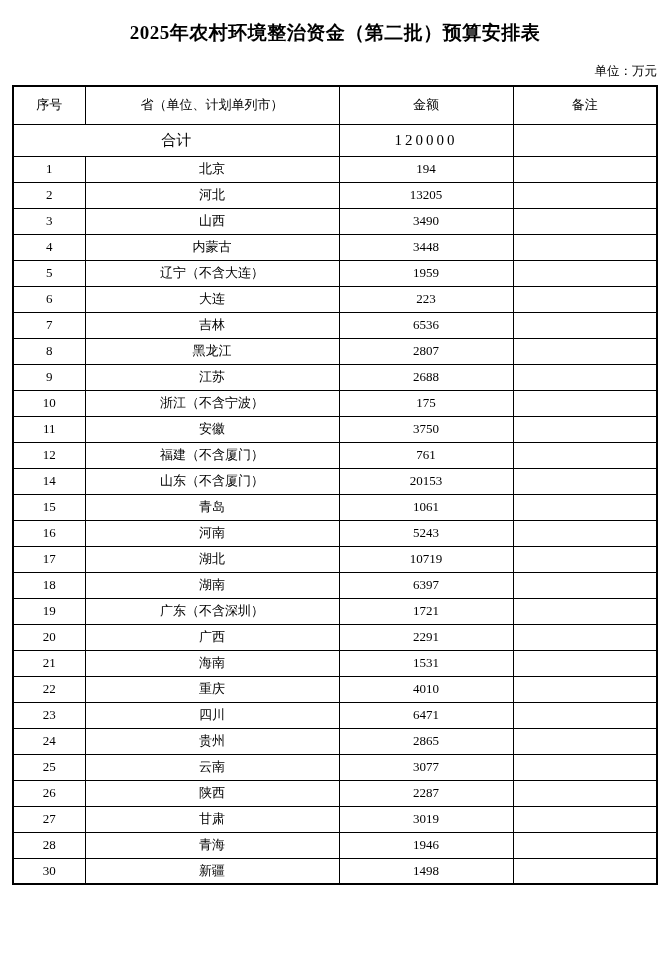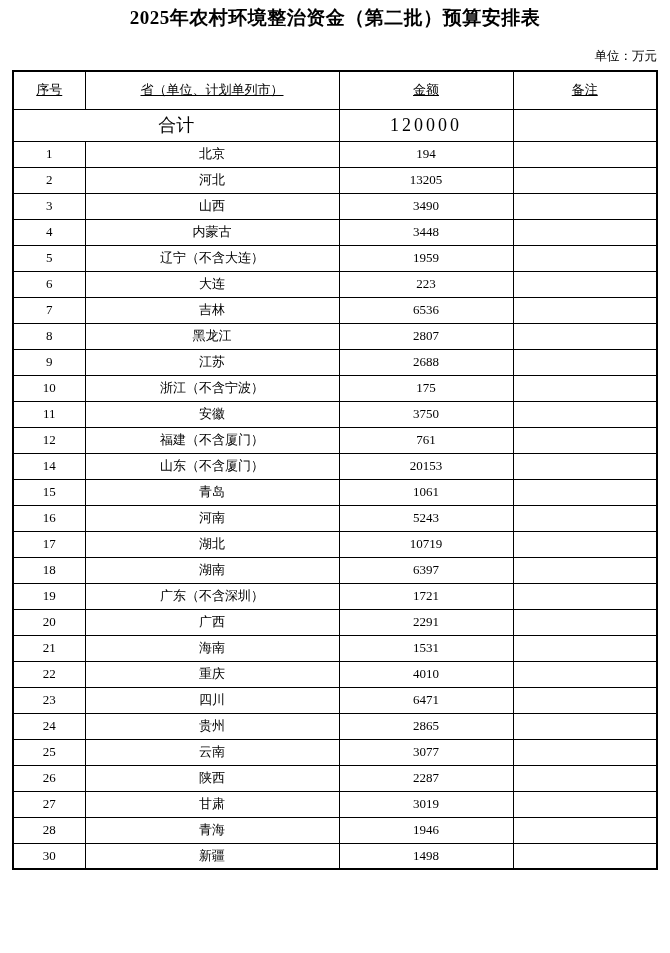--- a/index.html
+++ b/index.html
@@ -11,21 +11,21 @@
     width: 670px;
     height: 953px;
     background: #ffffff;
     box-sizing: border-box;
     font-family: "Liberation Serif", "DejaVu Serif", serif;
     color: #000000;
     overflow: hidden;
   }
   .title {
     margin: 0;
-    padding-top: 5px;
+    padding-top: 20px;
     text-align: center;
     font-size: 19px;
     font-weight: bold;
     letter-spacing: 0.5px;
     font-family: "Liberation Serif", "DejaVu Serif", serif;
   }
   .unit-label {
     width: 644px;
     margin: 17px auto 5px auto;
     text-align: right;
@@ -46,28 +46,28 @@
     vertical-align: middle;
     padding: 0;
     font-size: 13px;
     overflow: hidden;
     white-space: nowrap;
   }
   col.col-no  { width: 72px;  }
   col.col-prov{ width: 254px; }
   col.col-amt { width: 174px; }
   col.col-rem { width: 144px; }
-  thead tr { height: 38px; text-decoration: underline; }
+  thead tr { height: 38px; }
   thead th {
     font-weight: normal;
     font-family: "Liberation Sans", "DejaVu Sans", sans-serif;
     font-size: 13px;
   }
   tr.total-row { height: 32px; }
-  tr.total-row td { font-size: 18px; }
+  tr.total-row td { font-size: 15px; }
   tr.data-row { height: 26px; }
   td.amount-cell, td.row-index-cell {
     font-family: "Liberation Serif", "DejaVu Serif", serif;
   }
   td.total-amount {
     letter-spacing: 3px;
     margin-left: 27px;
   }
 </style>
 </head>

